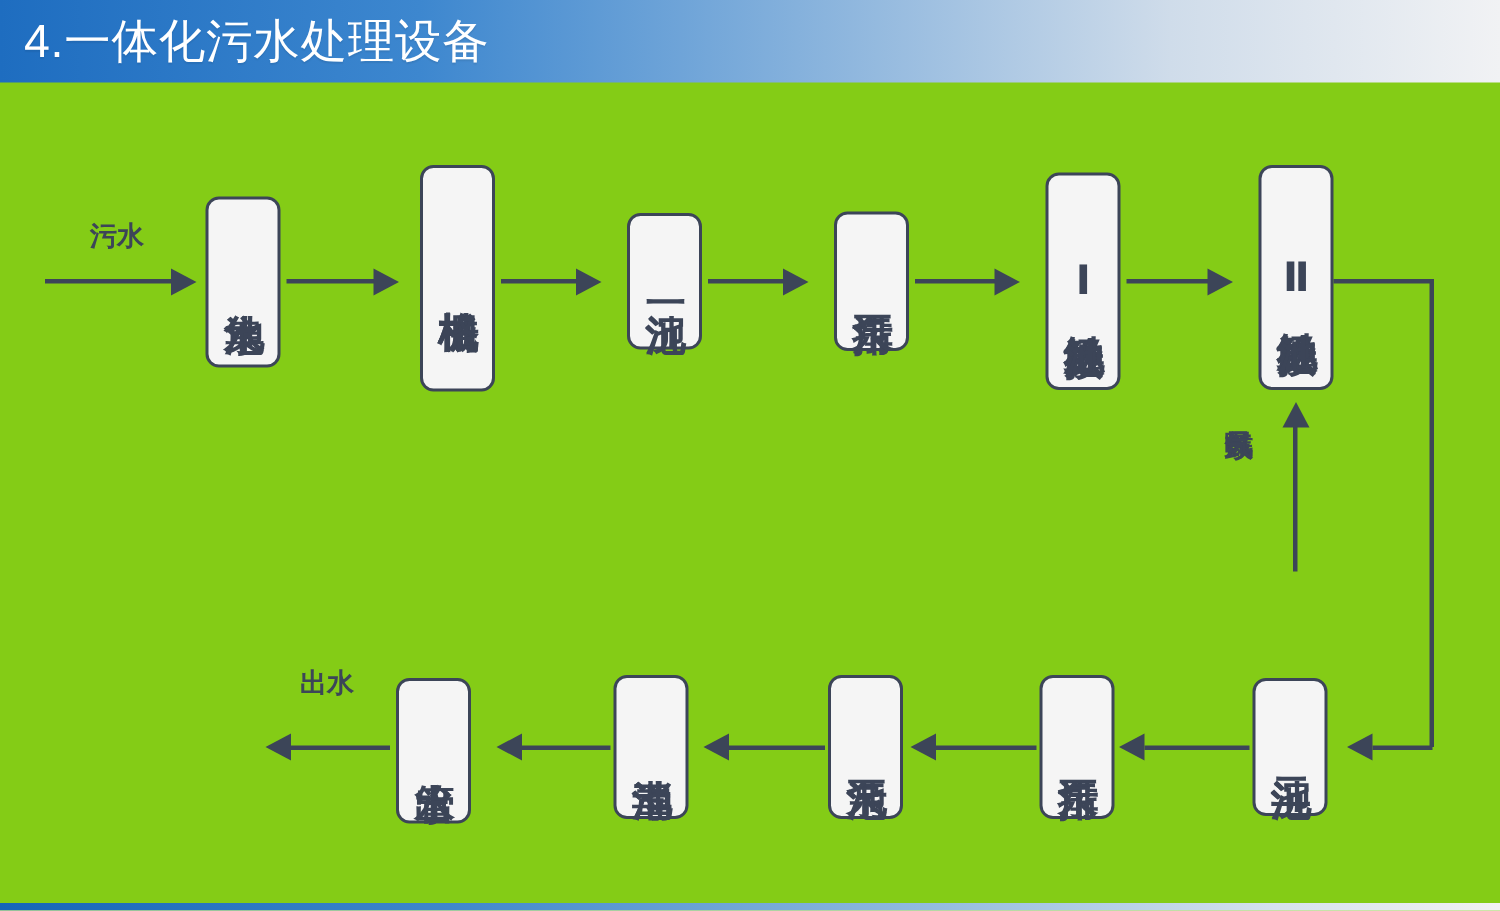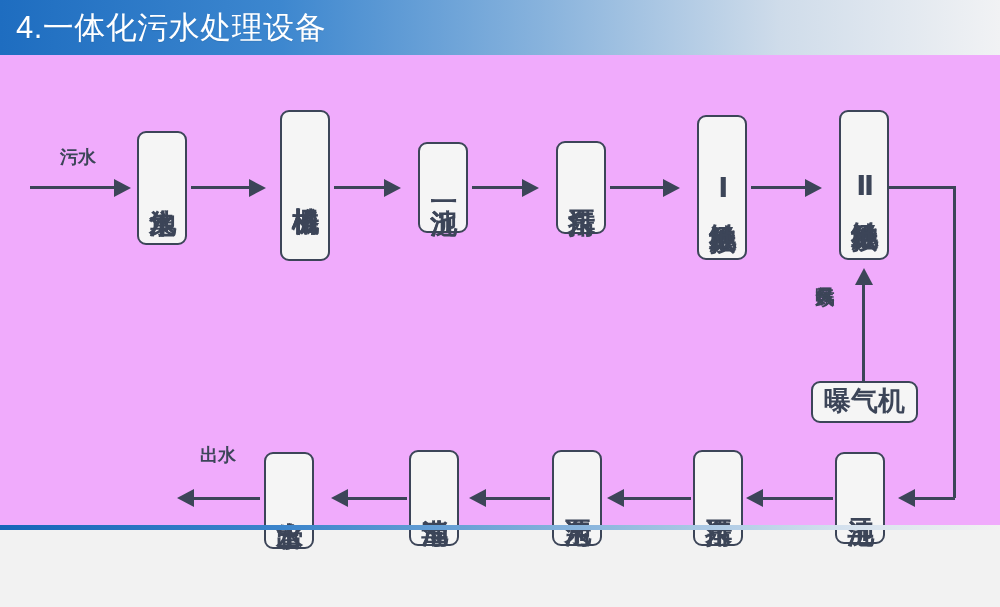--- a/index.html
+++ b/index.html
@@ -2,21 +2,21 @@
 <html><head>
 <meta charset="utf-8">
 <style>
   * { box-sizing: border-box; margin: 0; padding: 0; }
   html, body {
     width: 1000px; height: 607px;
     background: #f2f2f2;
     font-family: "Liberation Sans", "DejaVu Sans", sans-serif;
     overflow: hidden;
   }
-  #stage { position: relative; width: 1000px; height: 530px; background: #f0abfc; }
+  #stage { position: relative; width: 1000px; height: 607px; background: #84cc16; }
 
   
   .title-bar {
     position: absolute; left: 0; top: 0; width: 1000px; height: 55px;
     background: linear-gradient(to right, #1e6dc0 0%, #3d87cf 28%, #8ab4dd 55%, #cfdcea 78%, #f1f2f4 100%);
     display: flex; align-items: center;
   }
   .title-text {
     color: #ffffff; font-size: 31px; line-height: 1;
     padding-left: 16px; letter-spacing: 0.5px; white-space: nowrap;
@@ -111,21 +111,20 @@
   <div class="hline" style="left:889px; top:186px; width:67px;"></div>
   <div class="vline" style="left:953px; top:186px; height:312px;"></div>
   <div class="hline" style="left:915px; top:496.5px; width:40px;"></div>
   <div class="arrow-l" style="left:898px; top:489px;"></div>
 
   <div class="flabel vert" style="left:813px; top:272px; width:22px; height:96px; font-size:19px;">鼓风曝气</div>
 
   <div class="vline" style="left:862px; top:283px; height:98px;"></div>
   <div class="arrow-u" style="left:854.5px; top:268px;"></div>
 
-  <div class="node horiz" style="left:811px; top:381px; width:107px; height:42px;">曝气机</div>
 
   <div class="node vert" style="left:835px; top:452px; width:50px; height:92px;">二沉池</div>
 
   <div class="hline" style="left:763px; top:496.5px; width:70px;"></div>
   <div class="arrow-l" style="left:746px; top:489px;"></div>
 
   <div class="node vert" style="left:693px; top:450px; width:50px; height:96px;">排污泵</div>
 
   <div class="hline" style="left:624px; top:496.5px; width:67px;"></div>
   <div class="arrow-l" style="left:607px; top:489px;"></div>

